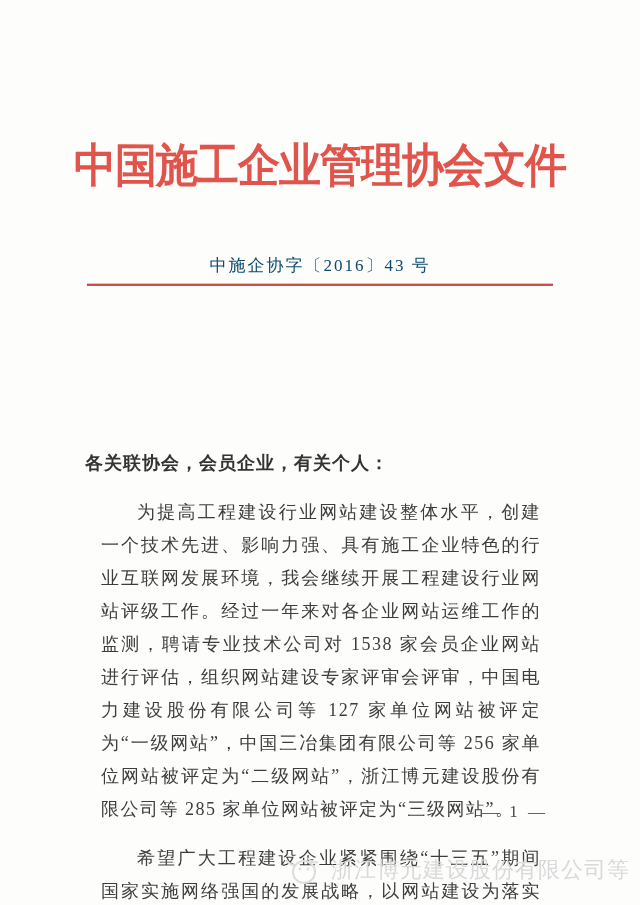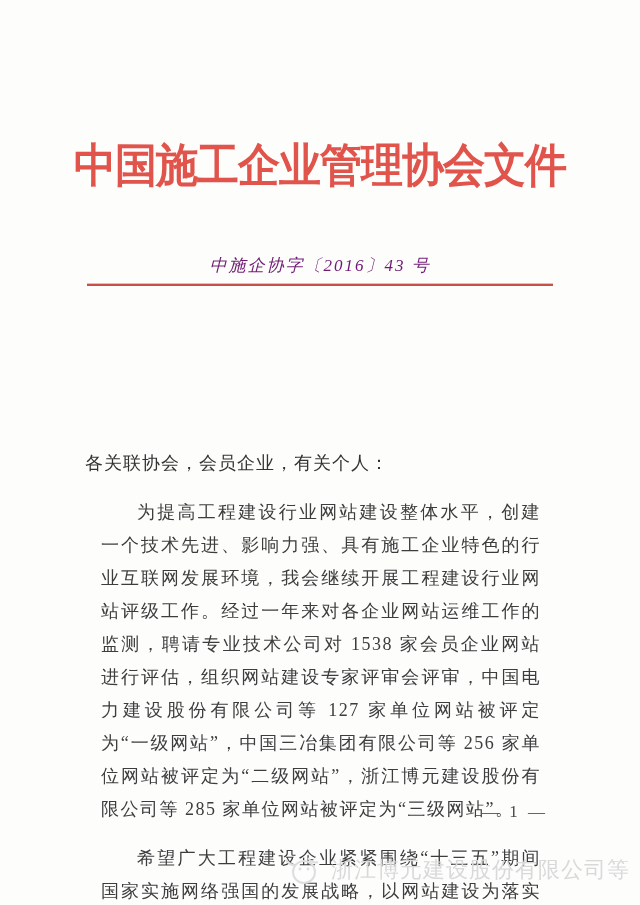--- a/index.html
+++ b/index.html
@@ -25,22 +25,21 @@
     white-space: nowrap;
   }
   .doc-number {
     position: absolute;
     top: 254px;
     left: 0;
     width: 100%;
     text-align: center;
     font-size: 17px;
     letter-spacing: 2px;
-    color: #701a75;
-    font-style: italic;
+    color: #0c4a6e;
   }
   .red-rule {
     position: absolute;
     top: 284px;
     left: 87px;
     width: 466px;
     height: 2px;
     background: #c85049;
     box-shadow: 0 -1px 0 #eabcb8;
   }
@@ -60,21 +59,21 @@
     position: absolute;
     top: 447px;
     left: 85px;
     width: 472px;
     font-size: 18px;
     line-height: 33px;
     color: #3d3d3d;
   }
   .salutation {
     font-family: "Liberation Sans", "DejaVu Sans", sans-serif;
-    font-weight: normal;
+    font-weight: bold;
     letter-spacing: 1px;
     color: #333333;
   }
   .body-text p {
     margin: 16px;
     text-indent: 2em;
     text-align: justify;
     letter-spacing: 1.5px;
   }
   .page-number {

